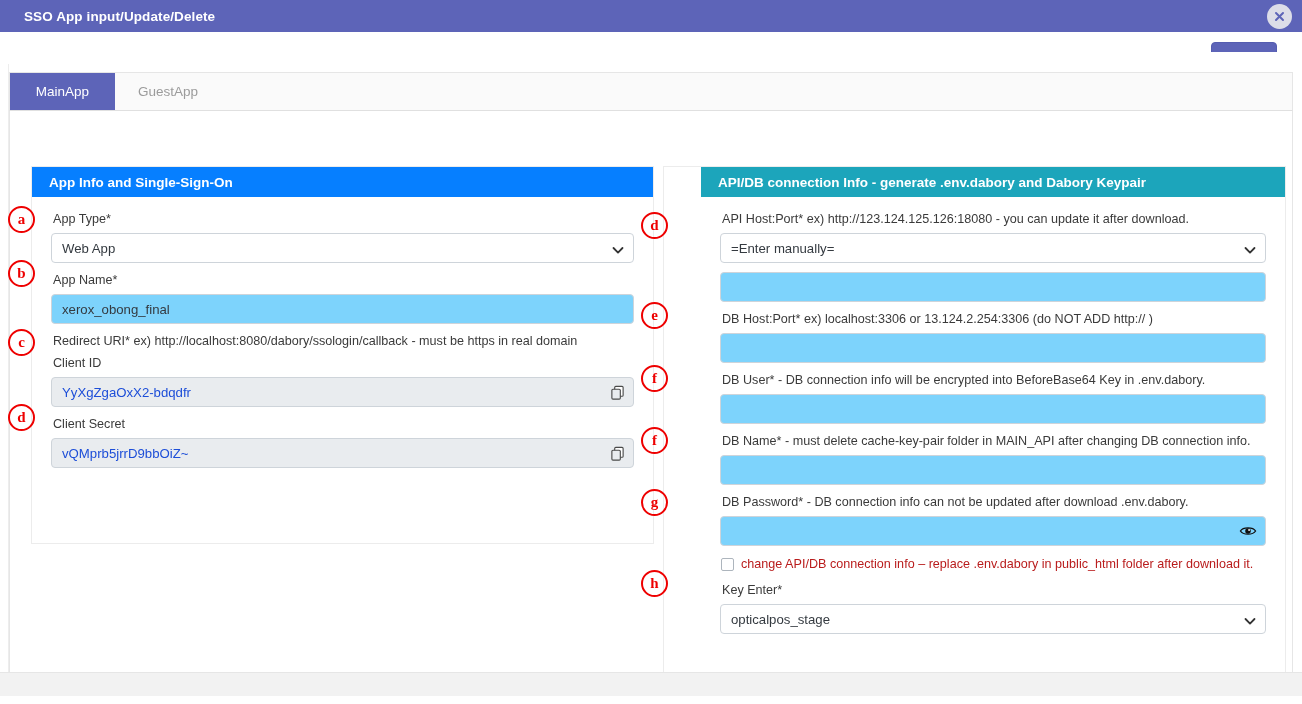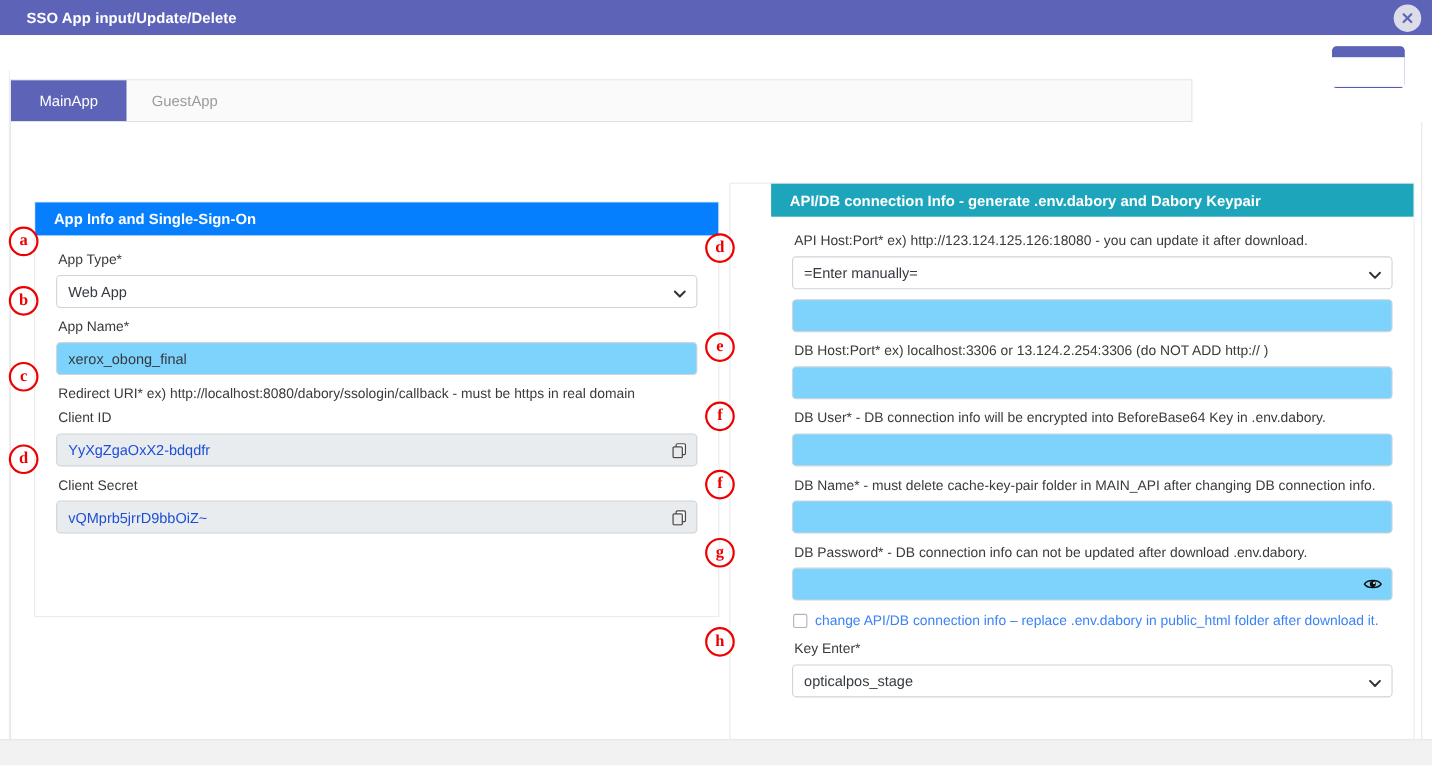--- a/index.html
+++ b/index.html
@@ -44,21 +44,21 @@
     padding-right:10px; cursor:pointer;
   }
   .topright-btn .caret svg { display:block; }
   .topright-overlay {
     position:absolute; left:1131px; top:20px; width:146px; height:27px;
     background:#ffffff;
   }
 
   
   .tabstrip {
-    position:absolute; left:9px; top:40px; width:1075px; height:39px;
+    position:absolute; left:9px; top:40px; width:1284px; height:39px;
     background:#fafafa; border:1px solid #e6e6e6; border-bottom:1px solid #e0e0e0;
     display:flex; align-items:stretch;
   }
   .tab {
     display:flex; align-items:center; justify-content:center;
     min-width:105px; padding:0 22px;
     font-size:13.5px; color:#9b9b9b; cursor:pointer;
     border:1px solid transparent;
   }
   .tab.active { background:#5d64b8; color:#ffffff; }
@@ -68,21 +68,21 @@
     position:absolute; left:9px; top:79px; width:1284px; height:574px;
     background:#ffffff; border:1px solid #e6e6e6; border-top:none;
   }
 
   
   .panel { position:absolute; background:#ffffff; border:1px solid #ececec; }
   .panel-head {
     height:30px; display:flex; align-items:center;
     color:#ffffff; font-size:13.5px; font-weight:600; padding-left:17px;
   }
-  .panel-left  { left:21px;  top:72px; width:623px; height:378px; }
+  .panel-left  { left:21px;  top:55px; width:623px; height:378px; }
   .panel-right { left:653px; top:55px; width:623px; height:519px;padding-left:37px; }
   .panel-left  .panel-head { background:#067fff; }
   .panel-right .panel-head { background:#1ca5bb; }
   .panel-inner { padding:14px 19px 0 19px; }
 
   
   .lbl {
     font-size:12.6px; color:#3a3a3a; line-height:17px;
     margin:0 0 5px 2px; white-space:nowrap;
   }
@@ -108,21 +108,21 @@
     position:absolute; right:1px; top:1px; width:32px; height:28px;
     display:flex; align-items:center; justify-content:center; cursor:pointer;
   }
   .infield-btn.onwhite { right:2px; }
 
   .chkrow { display:flex; align-items:center; margin:2px 0 11px 1px; }
   .chkbox {
     width:13px; height:13px; border:1px solid #adb5bd; border-radius:2px;
     background:#fff; margin-right:7px; flex:0 0 auto; cursor:pointer;
   }
-  .chklbl { font-size:12.6px; color:#3b82f6; white-space:nowrap; }
+  .chklbl { font-size:12.6px; color:#b91c1c; white-space:nowrap; }
 
   
   .marker {
     position:absolute; width:27px; height:27px; border-radius:50%;
     border:2.4px solid #ee0000; color:#ee0000;
     font-size:15px; font-weight:700; font-family:"Liberation Serif", serif;
     display:flex; align-items:center; justify-content:center;
     background:transparent; line-height:1;
   }
 

